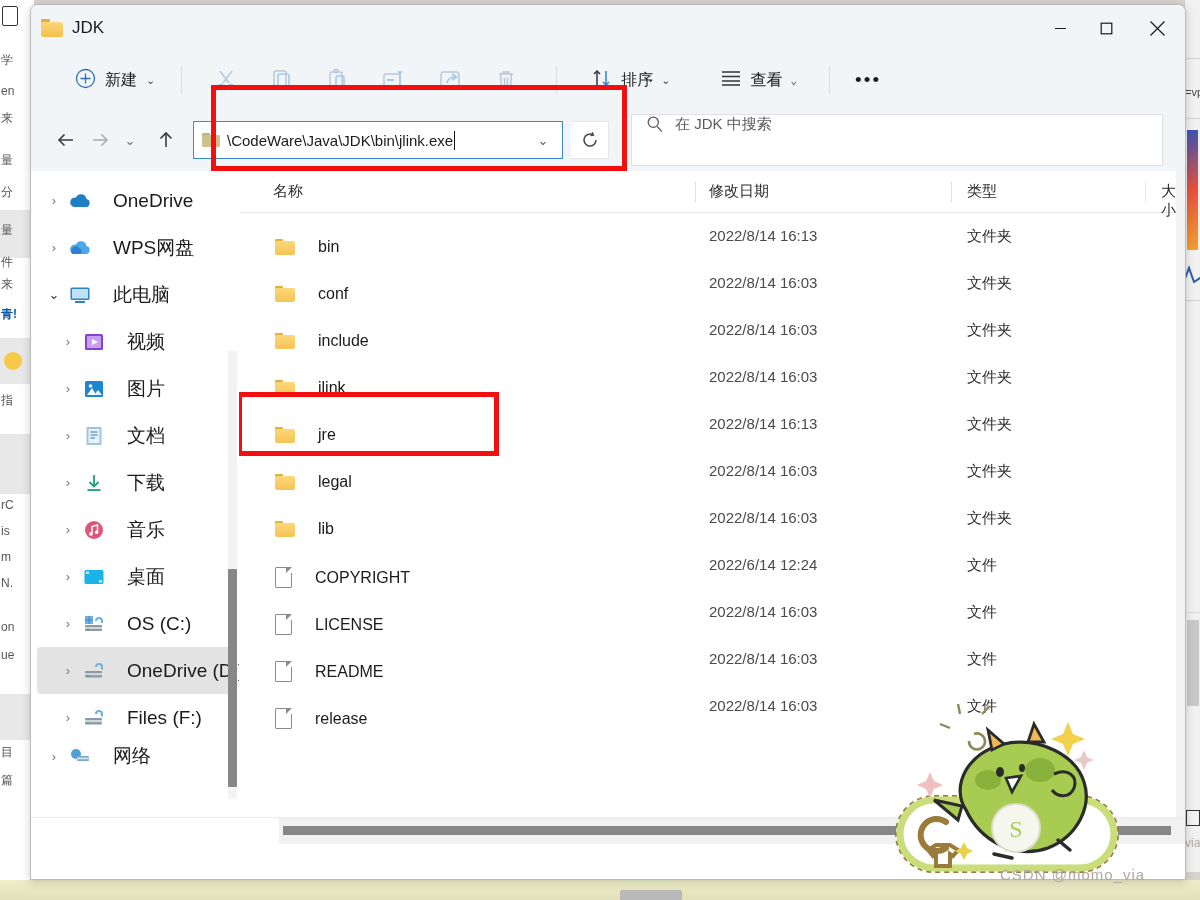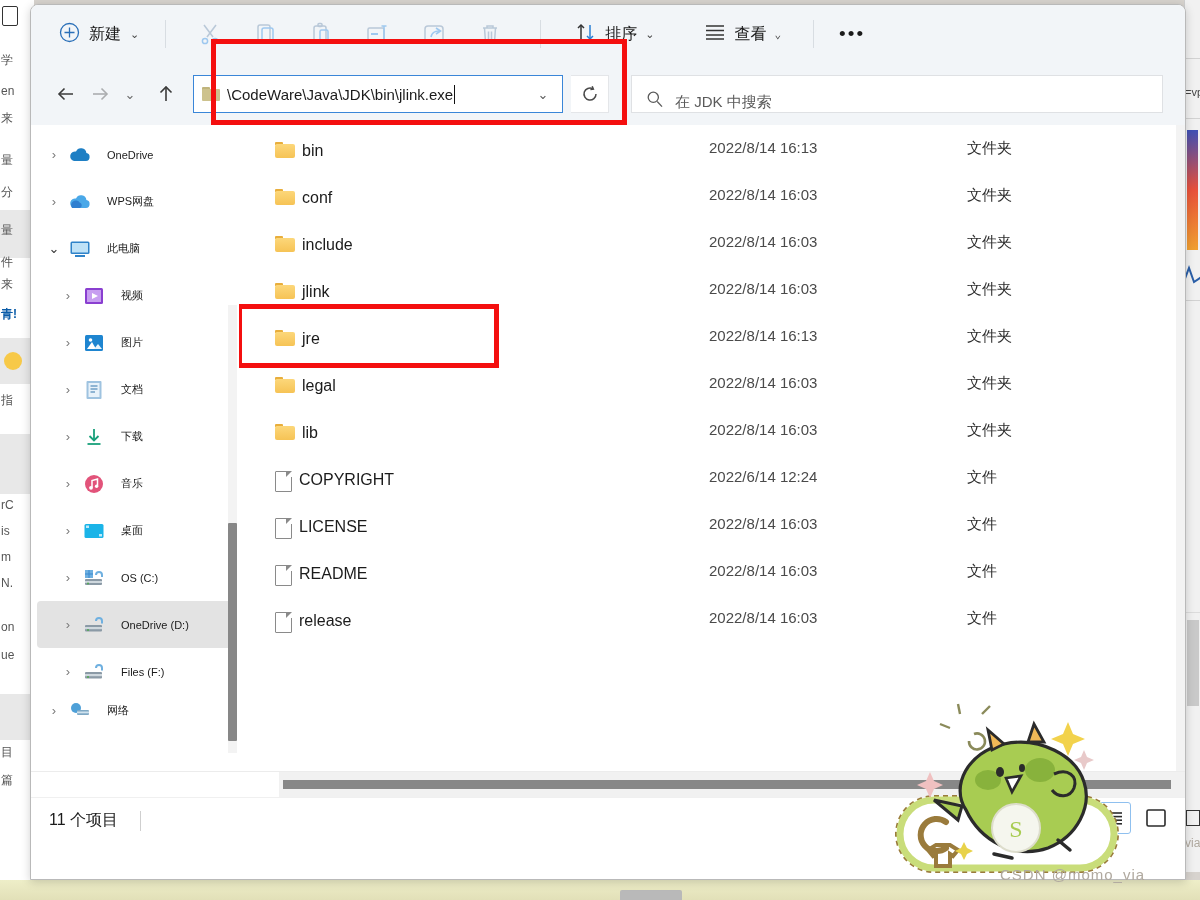--- a/index.html
+++ b/index.html
@@ -84,21 +84,21 @@
   .wincontrols { position:absolute; right:0; top:0; height:46px; display:flex; }
   .wc {
     width:46px; height:46px; display:flex; align-items:center; justify-content:center;
     color:#1b1b1b;
   }
   .wc svg { display:block; }
 
   
   .toolbar {
     height:58px; background:#f2f5f8; display:flex; align-items:center;
-    padding-left:18px; gap:0px;
+    padding-left:34px; gap:0px;
   }
   .tb-new {
     display:flex; align-items:center; gap:9px; height:36px; padding:0 10px;
     border-radius:4px; cursor:default;
   }
   .tb-new-label { font-size:16px; color:#1b1b1b; }
   .tb-sep {
     width:1px; height:28px; background:#d8dde2; margin:0 16px;
   }
   .tb-icon {
@@ -151,22 +151,22 @@
   .addr-dd {
     position:absolute; right:6px; top:0; height:36px; width:26px;
     display:flex; align-items:center; justify-content:center;
   }
   .refreshbtn {
     width:38px; height:38px; margin-left:8px;
     display:flex; align-items:center; justify-content:center;
     border:1px solid #e4e6e9; border-left:none; background:#fff;
   }
   .searchbox {
-    margin-left:22px; flex:1 1 auto; height:38px; background:#ffffff;
-    border:1px solid #dfe1e4; display:flex; align-items:flex-end; gap:11px;
+    margin-left:22px; flex:1 1 auto; height:52px; background:#ffffff;
+    border:1px solid #dfe1e4; display:flex; align-items:flex-start; gap:11px;
     padding-left:14px; margin-right:4px;
   }
   .search-ph { font-size:15px; color:#5a5a5a; }
 
   
   .red-addr-box {
     position:absolute; left:180px; top:-24px; width:416px; height:86px;
     border:5px solid #f40f0f; pointer-events:none; z-index:30;
   }
 
@@ -183,21 +183,21 @@
     border-radius:4px; margin:0 6px;
   }
   .side-item.selected { background:#e3e3e3; }
   .side-exp {
     width:26px; text-align:center; font-size:13px; color:#7a7a7a;
     flex:0 0 26px;
   }
   .side-exp.open { color:#333; }
   .side-ico { width:26px; height:22px; flex:0 0 26px; display:flex; align-items:center; justify-content:center; }
   .side-label {
-    margin-left:14px; font-size:11px; color:#1b1b1b; white-space:nowrap;
+    margin-left:20px; font-size:19px; color:#1b1b1b; white-space:nowrap;
     font-family:"Liberation Sans", sans-serif;
   }
   .side-item.indent .side-exp { margin-left:14px; }
   .sb-track {
     position:absolute; right:2px; top:180px; width:9px; height:448px;
     background:#f3f3f3;
   }
   .sb-thumb {
     position:absolute; right:2px; top:398px; width:9px; height:218px;
     background:#878787; border-radius:1px;
@@ -210,21 +210,21 @@
     border-bottom:1px solid #e7e7e7; position:relative;
   }
   .ch {
     font-size:15px; color:#2c2c2c; position:absolute; top:11px;
     font-family:"Liberation Sans", sans-serif;
   }
   .ch-div { position:absolute; top:10px; width:1px; height:22px; background:#e3e3e3; }
 
   .row { height:47px; position:relative; }
   .row-name {
-    position:absolute; left:36px; top:17px; display:flex; gap:7px;
+    position:absolute; left:36px; top:25px; display:flex; align-items:center; gap:23px;
   }
   .fname { font-size:16px; color:#1b1b1b; font-family:"Liberation Sans", sans-serif; }
   .folder-ico { width:20px; height:16px; position:relative; }
   .folder-ico .tab {
     position:absolute; left:0; top:0; width:8px; height:3px;
     background:#e8ae3c; border-radius:1px 1px 0 0;
   }
   .folder-ico .body {
     position:absolute; left:0; top:2px; width:20px; height:14px;
     background:linear-gradient(to bottom,#fcd77a,#f6c355); border-radius:2px;
@@ -357,20 +357,45 @@
     <div style="position:absolute;left:2px;top:620px;width:12px;height:86px;background:#c9c9c9;"></div>
     <div style="position:absolute;left:1px;top:810px;width:14px;height:16px;border:1.5px solid #333;"></div>
     <div style="position:absolute;left:0;top:836px;font-size:12px;color:#b0a99f;">via</div>
   </div>
 
   <div class="taskbar-strip"></div>
   <div class="taskbar-hint"></div>
 
   <div id="explorer">
 
+    <div class="titlebar">
+      <div class="title-folder-icon">
+        <div class="tab"></div>
+          <div class="body"></div>
+      </div>
+      <div class="title-text">JDK</div>
+      <div class="wincontrols">
+        <div class="wc">
+          <svg width="13" height="13" viewBox="0 0 13 13">
+              <line x1="1" y1="6.5" x2="12" y2="6.5" stroke="#1b1b1b" stroke-width="1.2"></line>
+            </svg>
+        </div>
+        <div class="wc">
+          <svg width="13" height="13" viewBox="0 0 13 13">
+              <rect x="1.2" y="1.2" width="10.6" height="10.6" fill="none" stroke="#1b1b1b" stroke-width="1.2"></rect>
+            </svg>
+        </div>
+        <div class="wc" style="width:56px;">
+          <svg width="17" height="17" viewBox="0 0 17 17">
+              <line x1="1.5" y1="1.5" x2="15.5" y2="15.5" stroke="#1b1b1b" stroke-width="1.3"></line>
+              <line x1="15.5" y1="1.5" x2="1.5" y2="15.5" stroke="#1b1b1b" stroke-width="1.3"></line>
+            </svg>
+        </div>
+      </div>
+    </div>
 
     <div class="toolbar">
       <div class="tb-new">
         <span>
           <svg width="21" height="21" viewBox="0 0 21 21">
               <circle cx="10.5" cy="10.5" r="9" fill="none" stroke="#2a6fb8" stroke-width="1.3"></circle>
               <line x1="10.5" y1="5.5" x2="10.5" y2="15.5" stroke="#2a6fb8" stroke-width="1.3"></line>
               <line x1="5.5" y1="10.5" x2="15.5" y2="10.5" stroke="#2a6fb8" stroke-width="1.3"></line>
             </svg>
         </span>
@@ -681,20 +706,29 @@
               </svg>
           </div>
           <div class="side-label">网络</div>
         </div>
 
         <div class="sb-track"></div>
         <div class="sb-thumb"></div>
       </div>
 
       <div class="filepane">
+        <div class="col-head">
+          <div class="ch" style="left:34px;">名称</div>
+          <div class="ch" style="left:470px;">修改日期</div>
+          <div class="ch" style="left:728px;">类型</div>
+          <div class="ch" style="left:922px;">大小</div>
+          <div class="ch-div" style="left:456px;"></div>
+          <div class="ch-div" style="left:712px;"></div>
+          <div class="ch-div" style="left:906px;"></div>
+        </div>
 
         <div>
           <div class="row">
             <div class="row-name">
               <span class="folder-ico">
                   <span class="tab"></span>
                   <span class="body"></span>
                 </span>
               <span class="fname">bin</span>
             </div>
@@ -815,39 +849,20 @@
         <div class="fp-vtrack"></div>
       </div>
     </div>
 
     <div class="hscroll-band">
       <div class="hscroll-left-pad"></div>
       <div class="hscroll-track"></div>
       <div class="hscroll-thumb"></div>
     </div>
 
-    <div class="statusbar">
-      <div class="status-text">11 个项目</div>
-      <div class="status-div"></div>
-      <div class="view-btns">
-        <div class="view-btn active">
-          <svg width="20" height="16" viewBox="0 0 20 16" stroke="#2b2b2b" stroke-width="1.6">
-            <line x1="2" y1="3" x2="18" y2="3"></line>
-              <line x1="2" y1="6.6" x2="18" y2="6.6"></line>
-            <line x1="2" y1="10.2" x2="18" y2="10.2"></line>
-              <line x1="2" y1="13.8" x2="18" y2="13.8"></line>
-          </svg>
-        </div>
-        <div class="view-btn">
-          <svg width="22" height="20" viewBox="0 0 22 20">
-              <rect x="2" y="2" width="18" height="16" rx="1.5" fill="none" stroke="#2b2b2b" stroke-width="1.6"></rect>
-            </svg>
-        </div>
-      </div>
-    </div>
 
   </div>
 
   <div class="mascot">
     <svg width="272" height="180" viewBox="0 0 272 180">
 
       <rect x="8" y="96" width="222" height="76" rx="38" fill="#ffffff" stroke="#9a7b3c" stroke-width="2" stroke-dasharray="5 4"></rect>
       <rect x="12" y="100" width="214" height="68" rx="34" fill="none" stroke="#c9dd7a" stroke-width="7"></rect>
 
       <path d="M58 122 a16 16 0 1 0 0 26" fill="none" stroke="#9a7b3c" stroke-width="6" stroke-linecap="round"></path>

